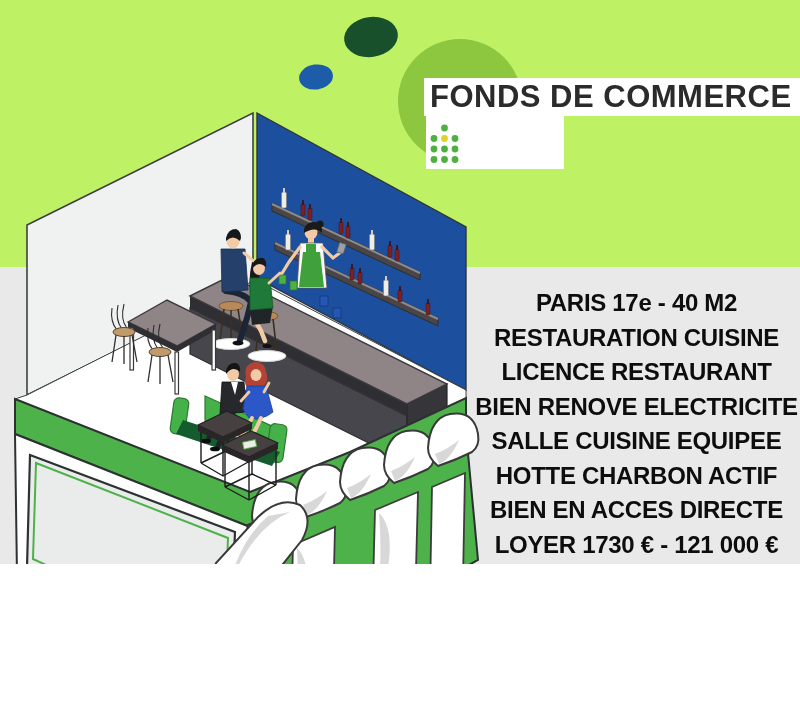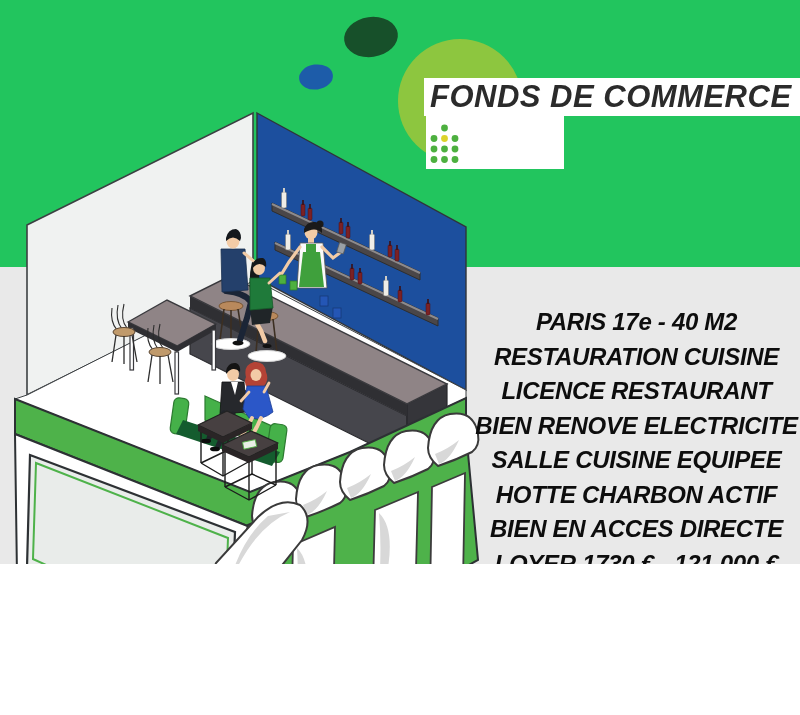--- a/index.html
+++ b/index.html
@@ -1,25 +1,25 @@
 <!DOCTYPE html>
 <html><head>
 <meta charset="utf-8">
 <style>
   html,body{margin:0;padding:0;background:#fff;}
-  .stage{position:relative;width:800px;height:564px;background:#22c55e;overflow:hidden;
-         font-family:"Liberation Sans",sans-serif;font-style:italic;}
+  .stage{position:relative;width:800px;height:564px;background:#bef264;overflow:hidden;
+         font-family:"Liberation Sans",sans-serif;}
   .stage svg{position:absolute;left:0;top:0;}
   .title-band{position:absolute;left:424px;top:78px;height:38px;display:flex;align-items:center;
               background:#fff;padding:0 10px 0 6px;}
   .title-band span{font-size:31px;font-weight:700;color:#2b2b2b;letter-spacing:.5px;white-space:nowrap;}
   .brand-text{position:absolute;left:459px;top:124px;font-size:27px;font-weight:700;color:#1c1c1c;
               letter-spacing:-0.5px;}
   .listing{position:absolute;left:473px;top:267px;width:327px;height:314px;
-           display:flex;flex-direction:column;justify-content:flex-end;align-items:center;}
+           display:flex;flex-direction:column;justify-content:center;align-items:center;}
   .listing .line{font-size:24px;font-weight:700;color:#0d0d0d;line-height:34.5px;
                  letter-spacing:-0.3px;white-space:nowrap;text-align:center;}
 </style>
 </head>
 <body>
 
 <div class="stage">
 
 <svg width="800" height="715" viewBox="0 0 800 715">
   <defs>

